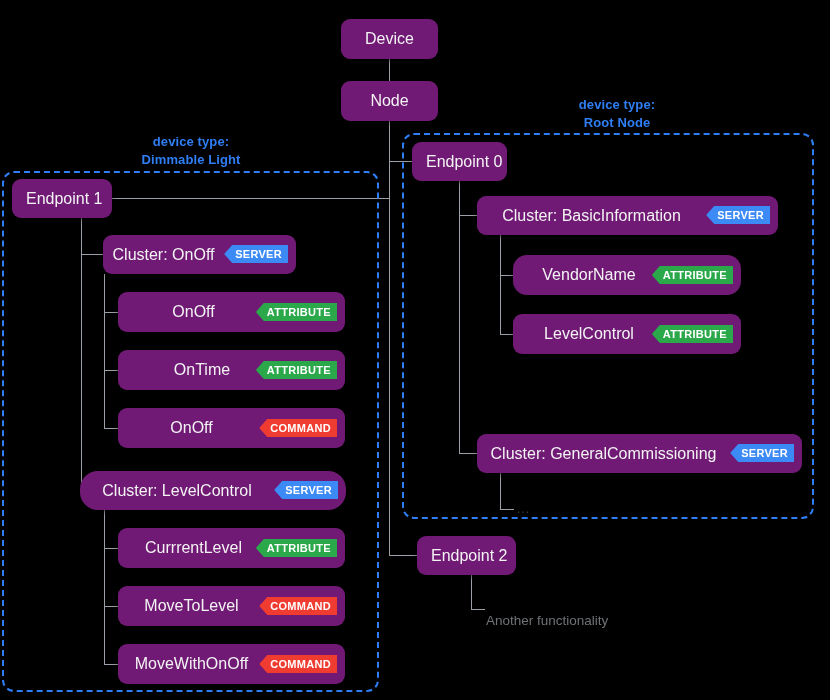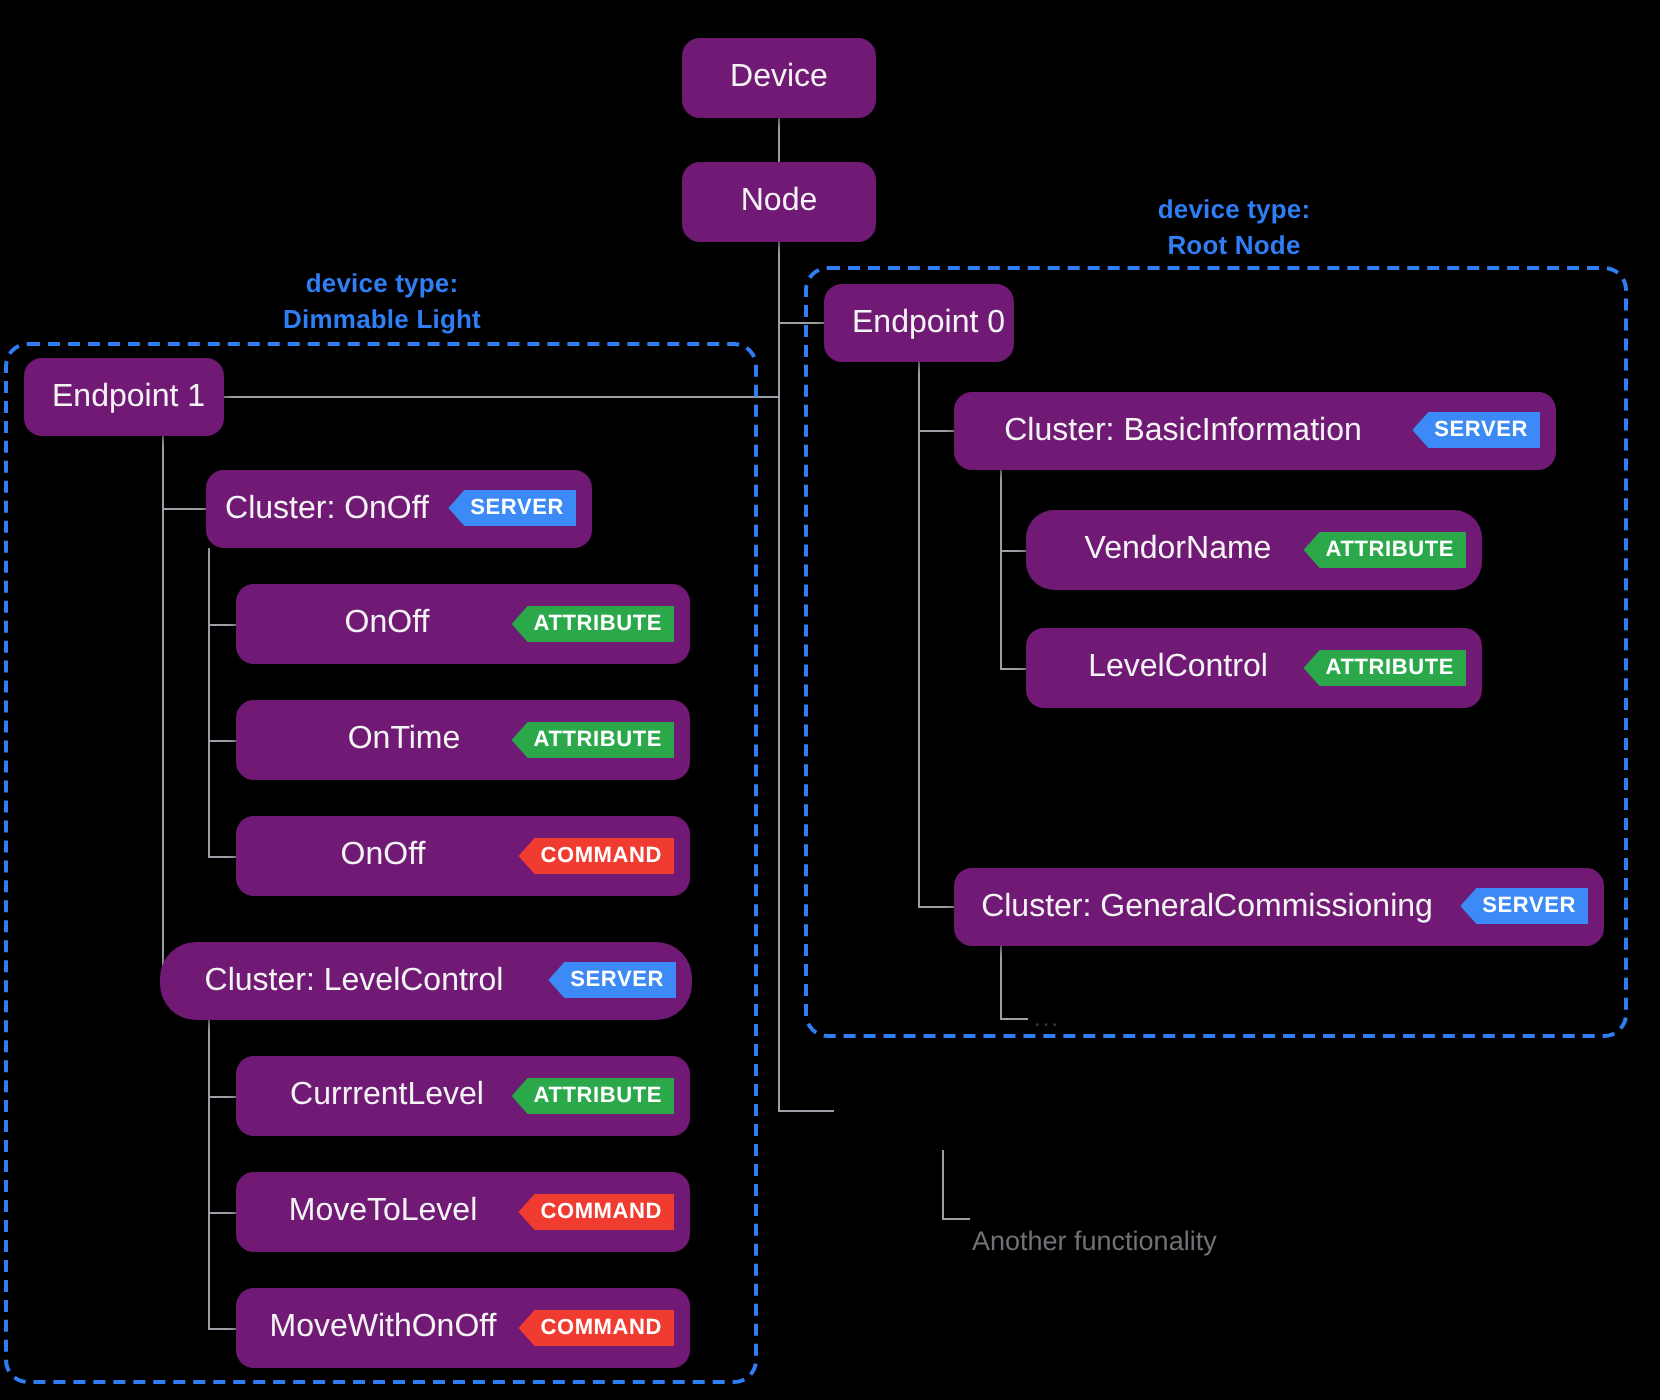--- a/index.html
+++ b/index.html
@@ -211,18 +211,21 @@
     <span class="badge attribute" style="right:8px;top:11px;">ATTRIBUTE</span>
   </div>
 
   <div class="box centered" style="left:477px;top:434px;width:325px;height:39px;justify-content:center;">
     <span class="txt" style="margin-right:72px;">Cluster: GeneralCommissioning</span>
     <span class="badge server" style="right:8px;top:10px;">SERVER</span>
   </div>
 
   <div class="ellipsis" style="left:517px;top:502px;">...</div>
 
+  <div class="box plain" style="left:417px;top:536px;width:99px;height:39px;">
+    <span class="txt">Endpoint 2</span>
+  </div>
 
   <div class="note" style="left:486px;top:592px;width:260px;">
     <span>Another functionality</span>
   </div>
 
 </div>
 
 </body></html>

